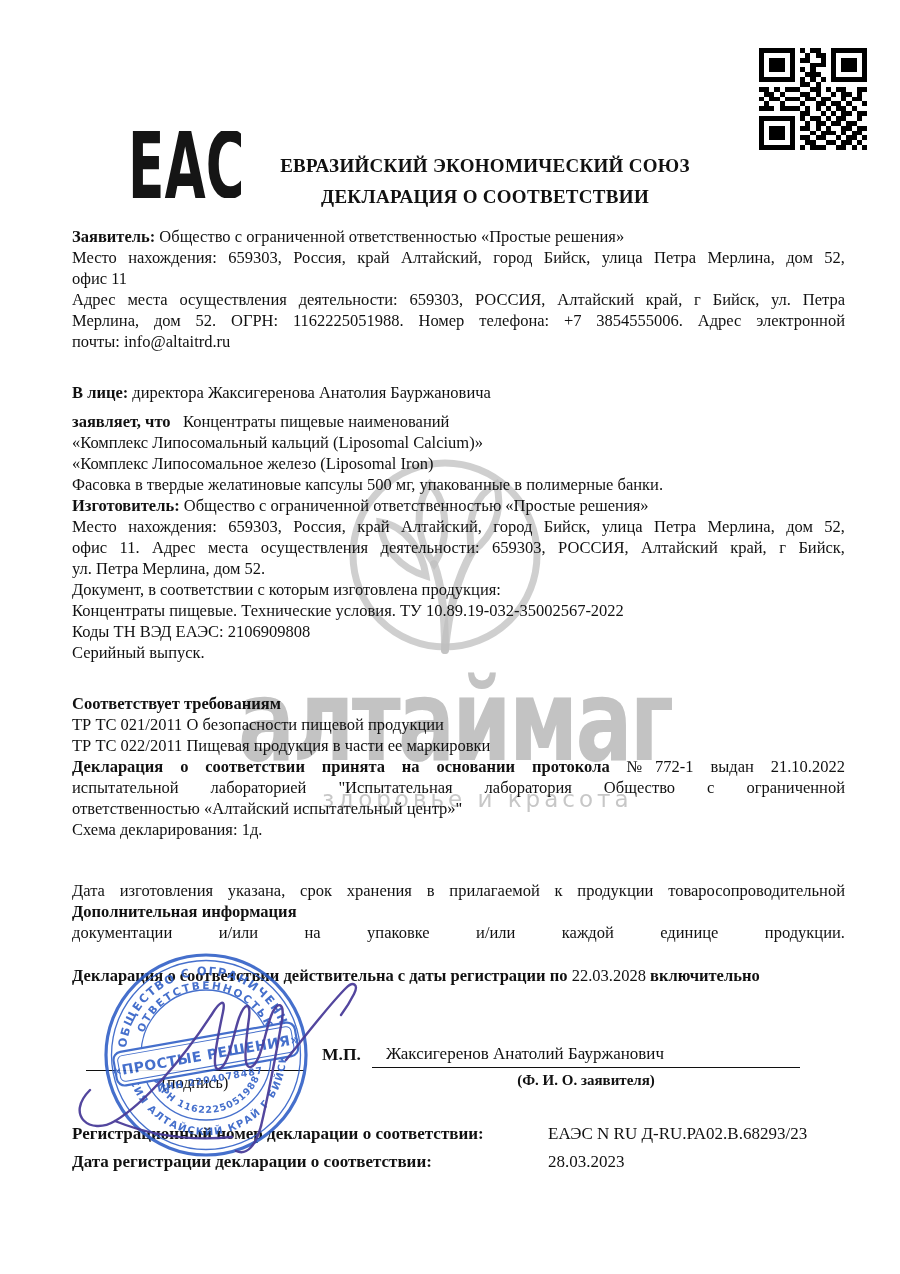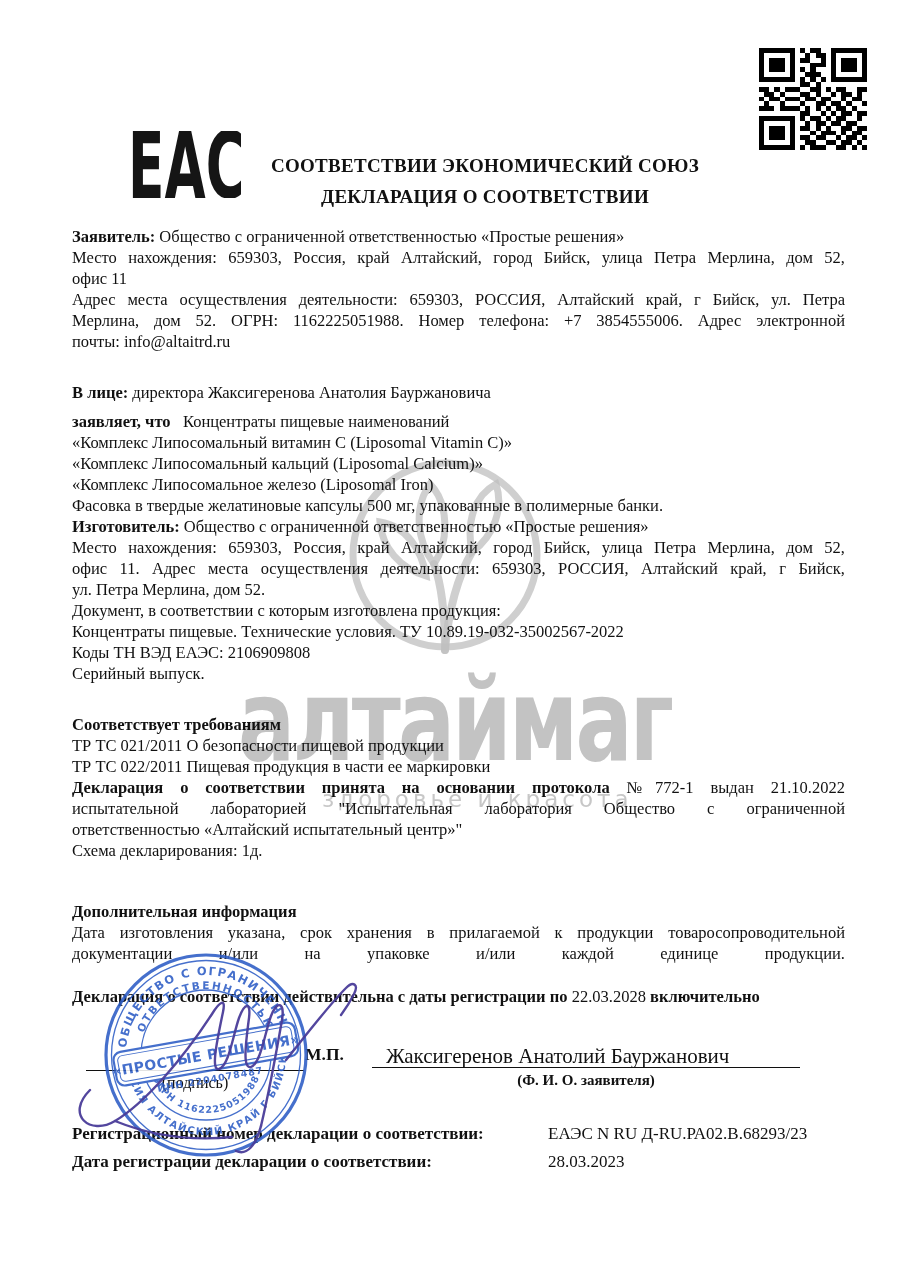--- a/index.html
+++ b/index.html
@@ -27,22 +27,22 @@
   .line{min-height:21px;white-space:nowrap;}
   .line.j{white-space:normal;text-align:justify;text-align-last:justify;}
   .line b{font-weight:bold;margin-top:44px;}
   .gap-s{height:8px;} .gap-m{height:22px;} .gap-l{height:30px;} .gap-xl{height:40px;}
   
   .abs{position:absolute;}
   .stamp-svg{left:100px;top:949px;z-index:3;opacity:.88;}
   .sign-svg{left:60px;top:940px;z-index:4;opacity:.95;}
   .sig-line{left:86px;top:1070px;width:218px;border-top:1.7px solid #101010;z-index:2;}
   .sig-caption{left:86px;top:1074px;width:218px;text-align:center;font-weight:normal;font-size:16px;z-index:2;}
-  .mp{left:305px;top:1044px;font-weight:bold;font-size:17.5px;z-index:2;}
-  .fio-name{left:386px;top:1044px;font-size:21px;z-index:2;white-space:nowrap;}
+  .mp{left:322px;top:1044px;font-weight:bold;font-size:17.5px;z-index:2;}
+  .fio-name{left:386px;top:1044px;font-size:17px;z-index:2;white-space:nowrap;}
   .fio-line{left:372px;top:1067px;width:428px;border-top:1.7px solid #101010;z-index:2;}
   .fio-caption{left:372px;top:1072px;width:428px;text-align:center;font-weight:bold;font-size:15px;z-index:2;}
   
   .reg-label{left:72px;font-weight:bold;font-size:17px;z-index:2;white-space:nowrap;}
   .reg-value{left:548px;font-size:17px;z-index:2;white-space:nowrap;}
   .reg-row1{top:1124px;} .reg-row2{top:1152px;}
 </style>
 </head>
 <body>
 
@@ -59,21 +59,21 @@
     </g>
   </svg>
   <div class="wm wm-brand abs">алтаймаг</div>
   <div class="wm wm-tagline abs">здоровье и красота</div>
 
   <svg class="eac" width="113" height="67" viewBox="0 0 113 67">
     <text x="0" y="45" transform="scale(0.86 1.48)" font-family="DejaVu Sans, sans-serif" font-weight="bold" font-size="62" fill="#151515">EAC</text>
   </svg>
 
   <div class="titles">
-    <div class="title-line">СООТВЕТСТВИИ ЭКОНОМИЧЕСКИЙ СОЮЗ</div>
+    <div class="title-line">ЕВРАЗИЙСКИЙ ЭКОНОМИЧЕСКИЙ СОЮЗ</div>
     <div class="title-line">ДЕКЛАРАЦИЯ О СООТВЕТСТВИИ</div>
   </div>
 
   <div class="qr" id="qr">
       <div class="on"></div>
       <div class="on"></div>
       <div class="on"></div>
       <div class="on"></div>
       <div class="on"></div>
       <div class="on"></div>
@@ -518,43 +518,42 @@
       <div class="line"><b>Заявитель:</b><span> Общество с ограниченной ответственностью «Простые решения»</span></div>
       <div class="line j"><span>Место нахождения: 659303, Россия, край Алтайский, город Бийск, улица Петра Мерлина, дом 52,</span></div>
       <div class="line"><span>офис 11</span></div>
       <div class="line j"><span>Адрес места осуществления деятельности: 659303, РОССИЯ, Алтайский край, г Бийск, ул. Петра</span></div>
       <div class="line j"><span>Мерлина, дом 52. ОГРН: 1162225051988. Номер телефона: +7 3854555006. Адрес электронной</span></div>
       <div class="line"><span>почты: info@altaitrd.ru</span></div>
       <div class="gap-l"></div>
       <div class="line"><b>В лице:</b><span> директора Жаксигеренова Анатолия Бауржановича</span></div>
       <div class="gap-s"></div>
       <div class="line"><b>заявляет, что</b><span>&nbsp;&nbsp;&nbsp;Концентраты пищевые наименований</span></div>
-      <div class="line"><span>«Комплекс Липосомальный витамин С (Liposomal Vitamin C)»</span></div>
       <div class="line"><span>«Комплекс Липосомальный кальций (Liposomal Calcium)»</span></div>
       <div class="line"><span>«Комплекс Липосомальное железо (Liposomal Iron)</span></div>
       <div class="line"><span>Фасовка в твердые желатиновые капсулы 500 мг, упакованные в полимерные банки.</span></div>
       <div class="line"><b>Изготовитель:</b><span> Общество с ограниченной ответственностью «Простые решения»</span></div>
       <div class="line j"><span>Место нахождения: 659303, Россия, край Алтайский, город Бийск, улица Петра Мерлина, дом 52,</span></div>
       <div class="line j"><span>офис 11. Адрес места осуществления деятельности: 659303, РОССИЯ, Алтайский край, г Бийск,</span></div>
       <div class="line"><span>ул. Петра Мерлина, дом 52.</span></div>
       <div class="line"><span>Документ, в соответствии с которым изготовлена продукция:</span></div>
       <div class="line"><span>Концентраты пищевые. Технические условия. ТУ 10.89.19-032-35002567-2022</span></div>
       <div class="line"><span>Коды ТН ВЭД ЕАЭС: 2106909808</span></div>
       <div class="line"><span>Серийный выпуск.</span></div>
       <div class="gap-l"></div>
       <div class="line"><b>Соответствует требованиям</b></div>
       <div class="line"><span>ТР ТС 021/2011 О безопасности пищевой продукции</span></div>
       <div class="line"><span>ТР ТС 022/2011 Пищевая продукция в части ее маркировки</span></div>
       <div class="line j"><b>Декларация о соответствии принята на основании протокола</b><span> №772-1 выдан 21.10.2022</span></div>
       <div class="line j"><span>испытательной лабораторией "Испытательная лаборатория Общество с ограниченной</span></div>
       <div class="line"><span>ответственностью «Алтайский испытательный центр»"</span></div>
       <div class="line"><span>Схема декларирования: 1д.</span></div>
       <div class="gap-xl"></div>
+      <div class="line j"><span>Дата изготовления указана, срок хранения в прилагаемой к продукции товаросопроводительной</span></div>
       <div class="line"><b>Дополнительная информация</b></div>
-      <div class="line j"><span>Дата изготовления указана, срок хранения в прилагаемой к продукции товаросопроводительной</span></div>
       <div class="line j"><span>документации и/или на упаковке и/или каждой единице продукции.</span></div>
       <div class="gap-m"></div>
       <div class="line"><b>Декларация о соответствии действительна с даты регистрации по </b><span>22.03.2028</span><b> включительно</b></div>
     </div>
 
   <svg class="abs stamp-svg" width="212" height="212" viewBox="0 0 212 212">
     <defs>
       <path id="arcTop" d="M 26 106 A 80 80 0 1 1 186 106"></path>
       <path id="arcTop2" d="M 40 106 A 66 66 0 1 1 172 106"></path>
       <path id="arcBot" d="M 26 106 A 80 80 0 0 0 186 106"></path>

